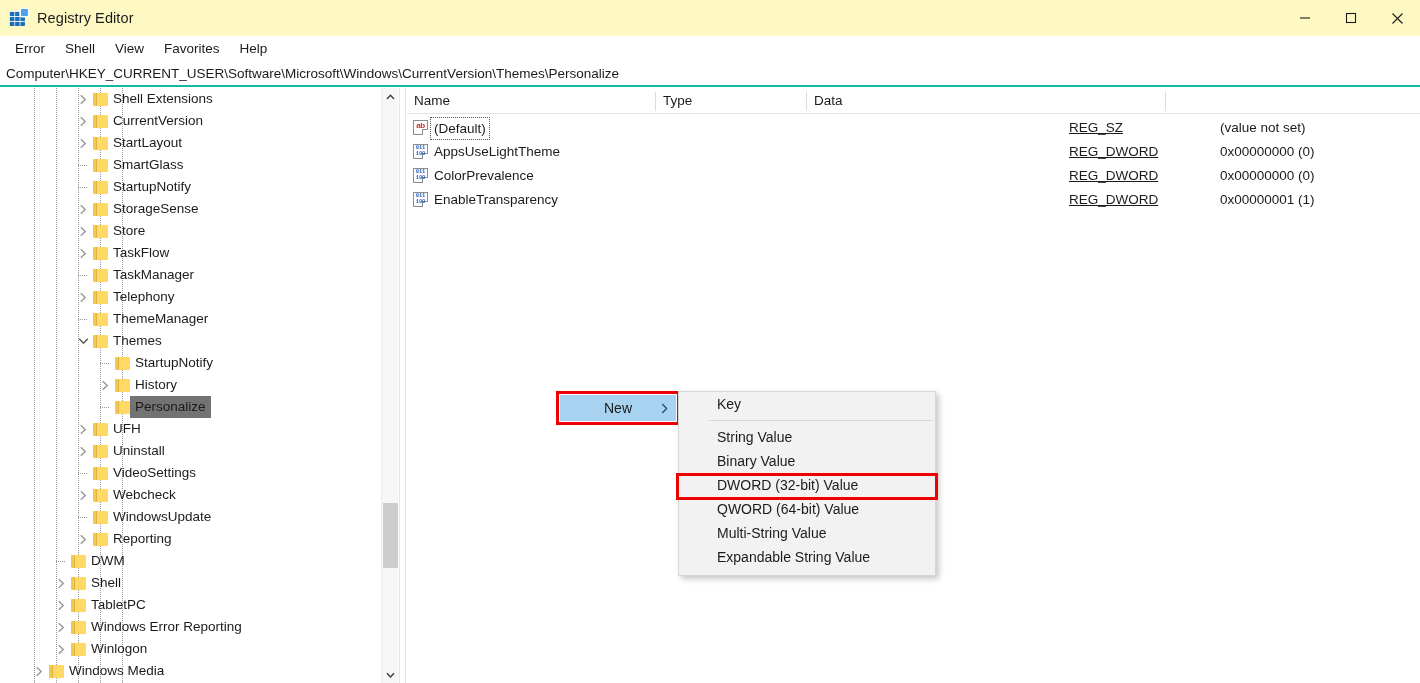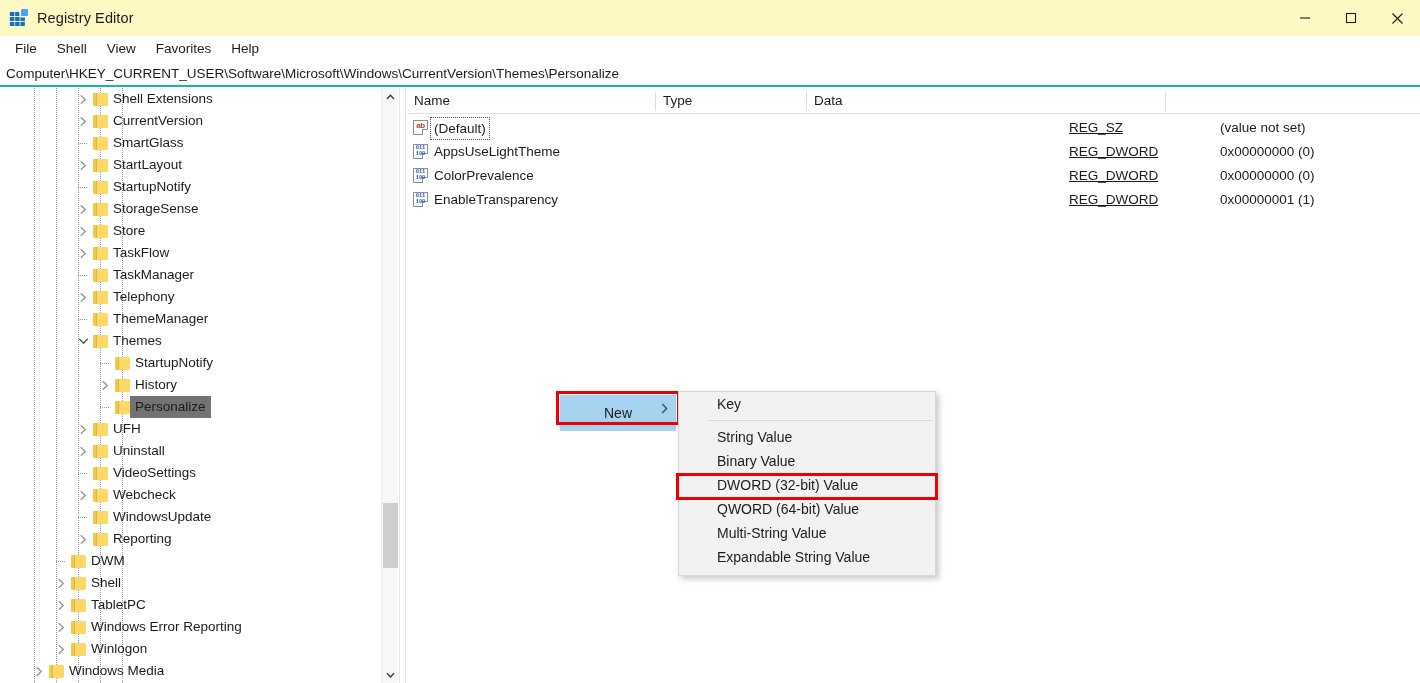--- a/index.html
+++ b/index.html
@@ -182,21 +182,21 @@
     position: absolute; left: 662px; top: 0; height: 24px; line-height: 24px;
     font-size: 13.5px; color: #1b1b1b; text-decoration: underline;
   }
   .ldata {
     position: absolute; left: 813px; top: 0; height: 24px; line-height: 24px;
     font-size: 13.5px; color: #1b1b1b;
   }
 
   
   .newitem {
-    position: absolute; left: 560px; top: 395px; width: 116px; height: 36px;
+    position: absolute; left: 560px; top: 395px; width: 116px; height: 26px;
     background: #a8d3f0; display: flex; align-items: center; justify-content: center;
   }
   .newitem .lbl { font-size: 14px; color: #1b1b1b; }
   .newitem .submarker {
     position: absolute; right: 8px; top: 5px;
   }
   .newitem-hl {
     position: absolute; left: 556px; top: 391px; width: 124px; height: 34px;
     border: 3px solid #ee0000; pointer-events: none;
   }
@@ -242,21 +242,21 @@
       <div class="winbtn">
         <svg width="13" height="13" viewBox="0 0 13 13">
             <line x1="1.5" y1="1.5" x2="11.5" y2="11.5" stroke="#1b1b1b" stroke-width="1.1"></line>
             <line x1="11.5" y1="1.5" x2="1.5" y2="11.5" stroke="#1b1b1b" stroke-width="1.1"></line>
           </svg>
       </div>
     </div>
   </div>
 
   <div class="menubar" id="menubar">
-      <div class="menu-item">File</div>
+      <div class="menu-item">Error</div>
       <div class="menu-item">Shell</div>
       <div class="menu-item">View</div>
       <div class="menu-item">Favorites</div>
       <div class="menu-item">Help</div>
     </div>
 
   <div class="addressbar">
     <div class="address-text">Computer\HKEY_CURRENT_USER\Software\Microsoft\Windows\CurrentVersion\Themes\Personalize</div>
   </div>
 
@@ -293,42 +293,42 @@
             </div>
             <div class="ticon" style="left: 93px; top: 4px;">
               <div class="folder">
                 <div class="back"></div>
                 <div class="front"></div>
               </div>
             </div>
             <div class="tlabel" style="left: 113px;">CurrentVersion</div>
           </div>
           <div class="trow">
+            <div class="tchev" style="left: 75px;">
+              <svg width="8" height="11" viewBox="0 0 8 11">
+                <polyline points="1.8,1.2 6.2,5.5 1.8,9.8" fill="none" stroke="#9a9a9a" stroke-width="1.5"></polyline>
+              </svg>
+            </div>
+            <div class="ticon" style="left: 93px; top: 4px;">
+              <div class="folder">
+                <div class="back"></div>
+                <div class="front"></div>
+              </div>
+            </div>
+            <div class="tlabel" style="left: 113px;">StartLayout</div>
+          </div>
+          <div class="trow">
             <div class="elbow" style="left: 78px;"></div>
             <div class="ticon" style="left: 93px; top: 4px;">
               <div class="folder">
                 <div class="back"></div>
                 <div class="front"></div>
               </div>
             </div>
             <div class="tlabel" style="left: 113px;">SmartGlass</div>
-          </div>
-          <div class="trow">
-            <div class="tchev" style="left: 75px;">
-              <svg width="8" height="11" viewBox="0 0 8 11">
-                <polyline points="1.8,1.2 6.2,5.5 1.8,9.8" fill="none" stroke="#9a9a9a" stroke-width="1.5"></polyline>
-              </svg>
-            </div>
-            <div class="ticon" style="left: 93px; top: 4px;">
-              <div class="folder">
-                <div class="back"></div>
-                <div class="front"></div>
-              </div>
-            </div>
-            <div class="tlabel" style="left: 113px;">StartLayout</div>
           </div>
           <div class="trow">
             <div class="elbow" style="left: 78px;"></div>
             <div class="ticon" style="left: 93px; top: 4px;">
               <div class="folder">
                 <div class="back"></div>
                 <div class="front"></div>
               </div>
             </div>
             <div class="tlabel" style="left: 113px;">StartupNotify</div>

